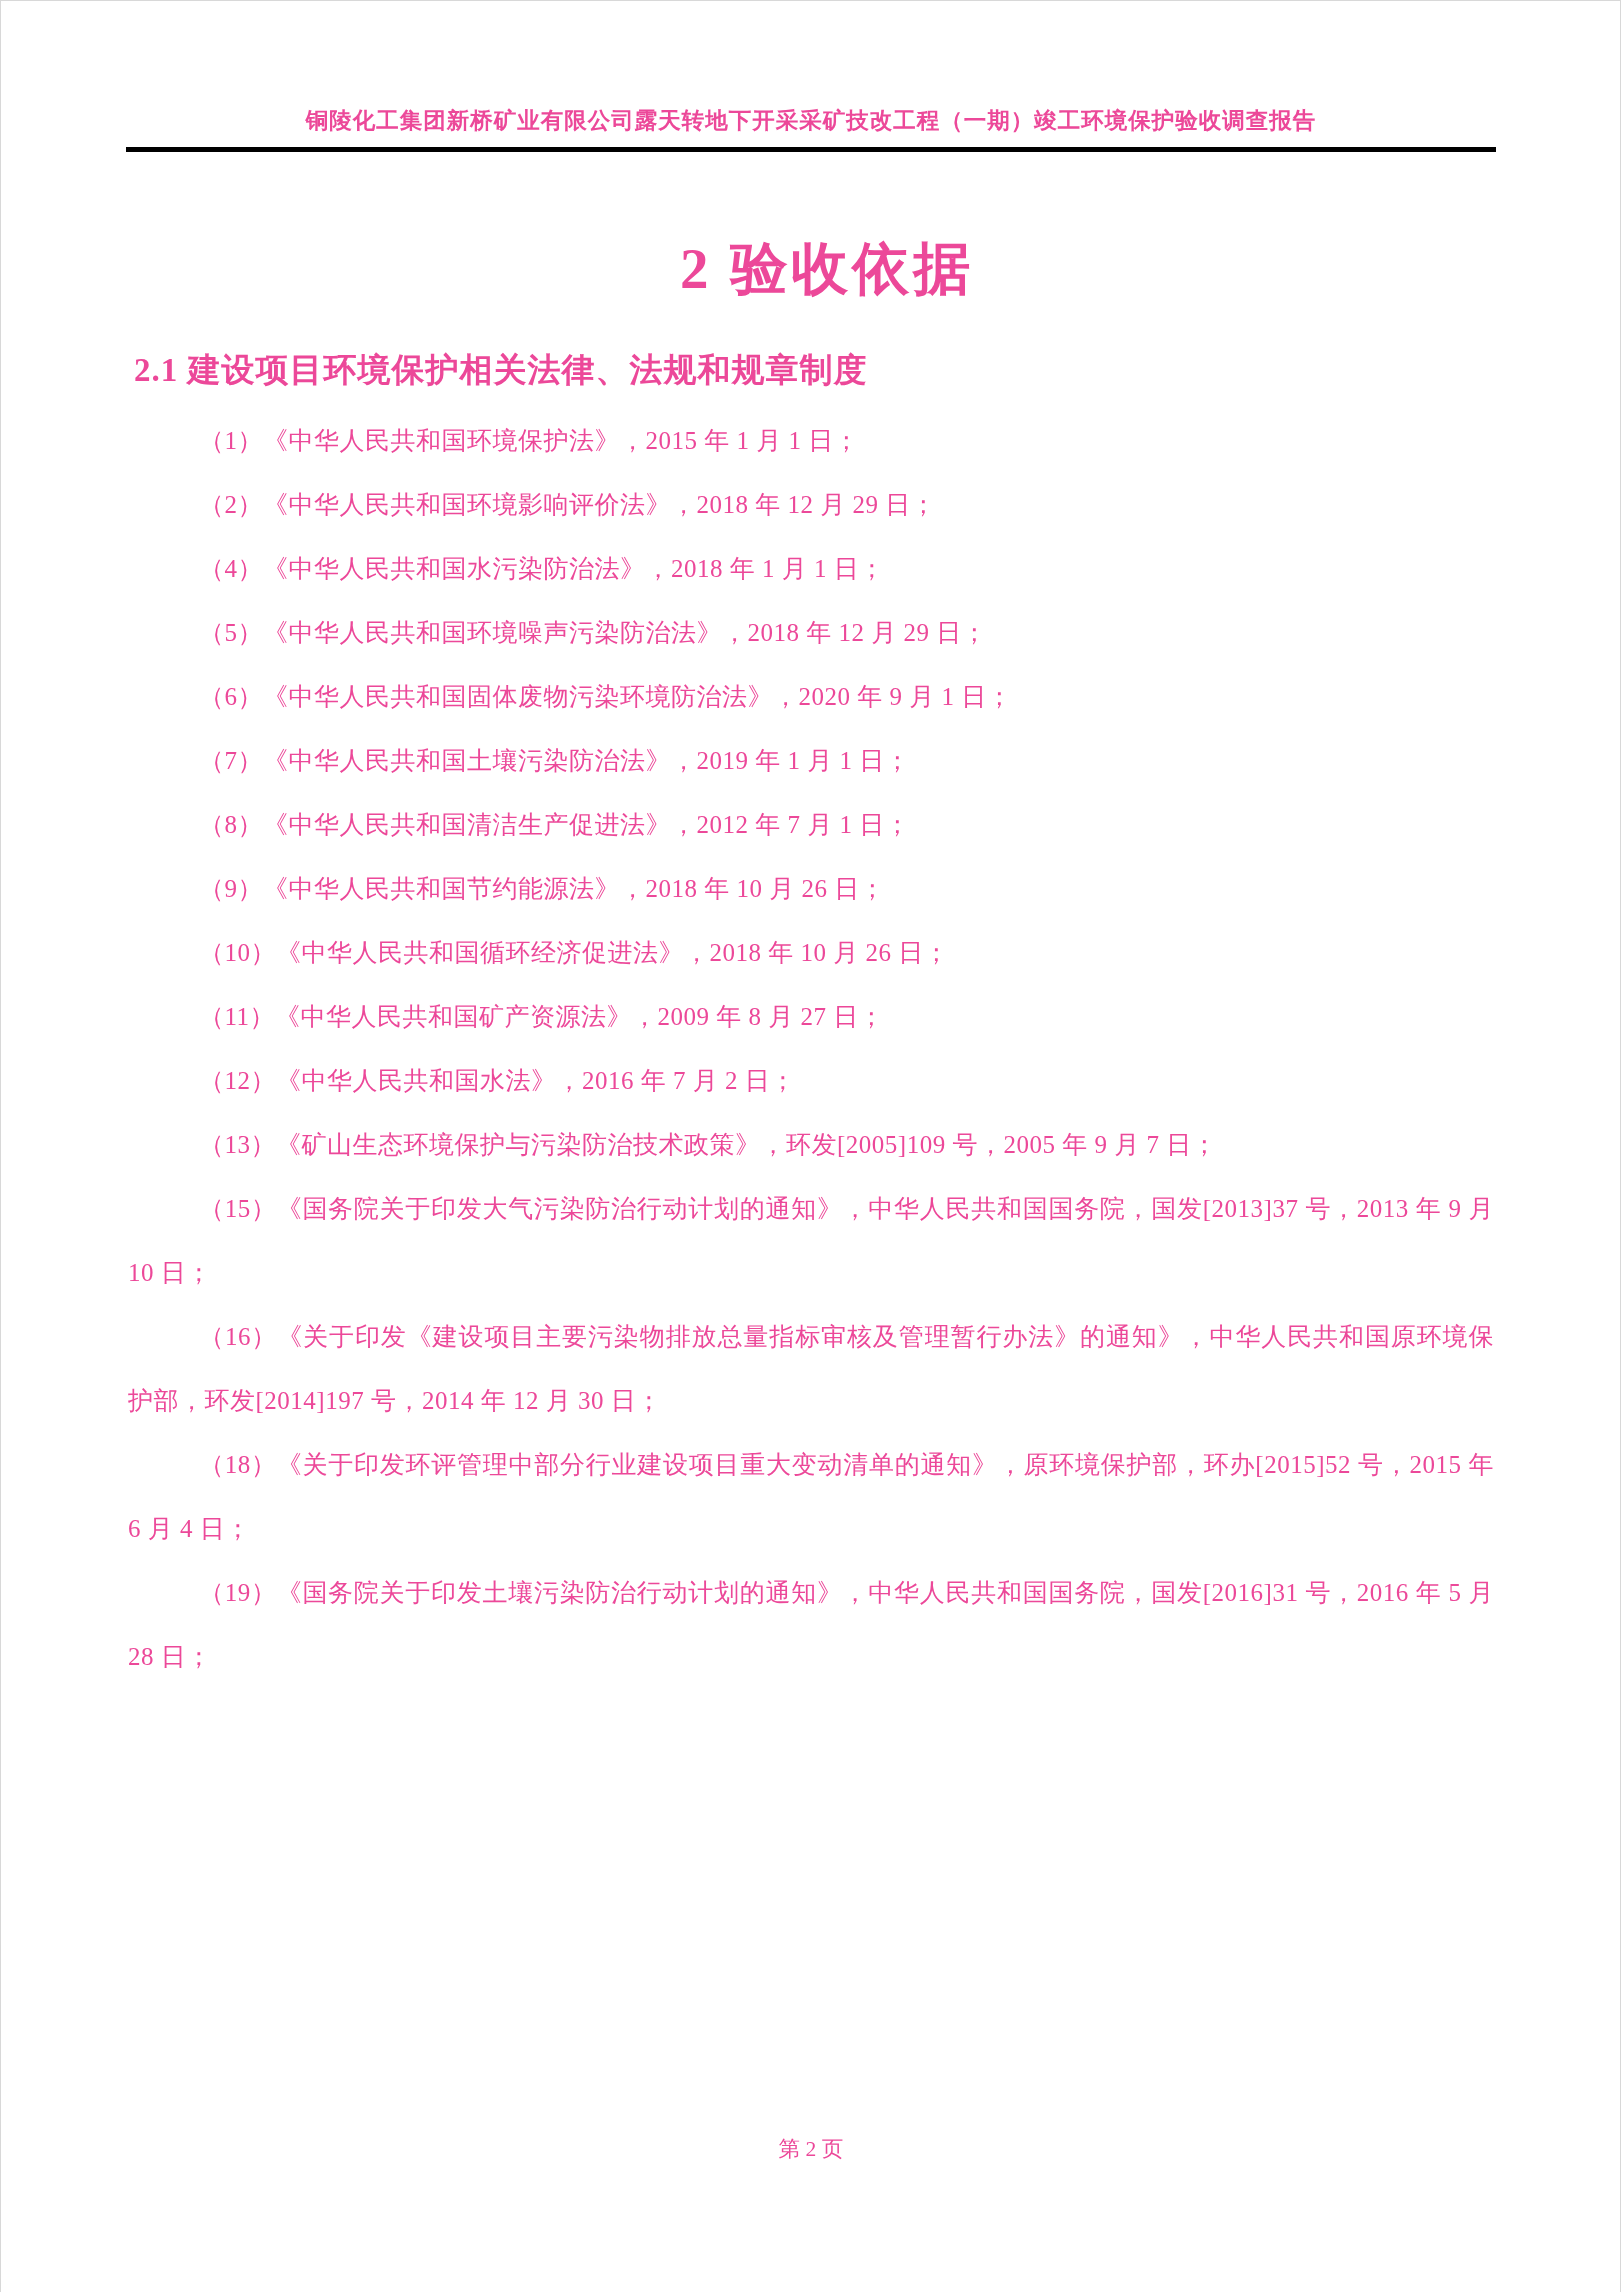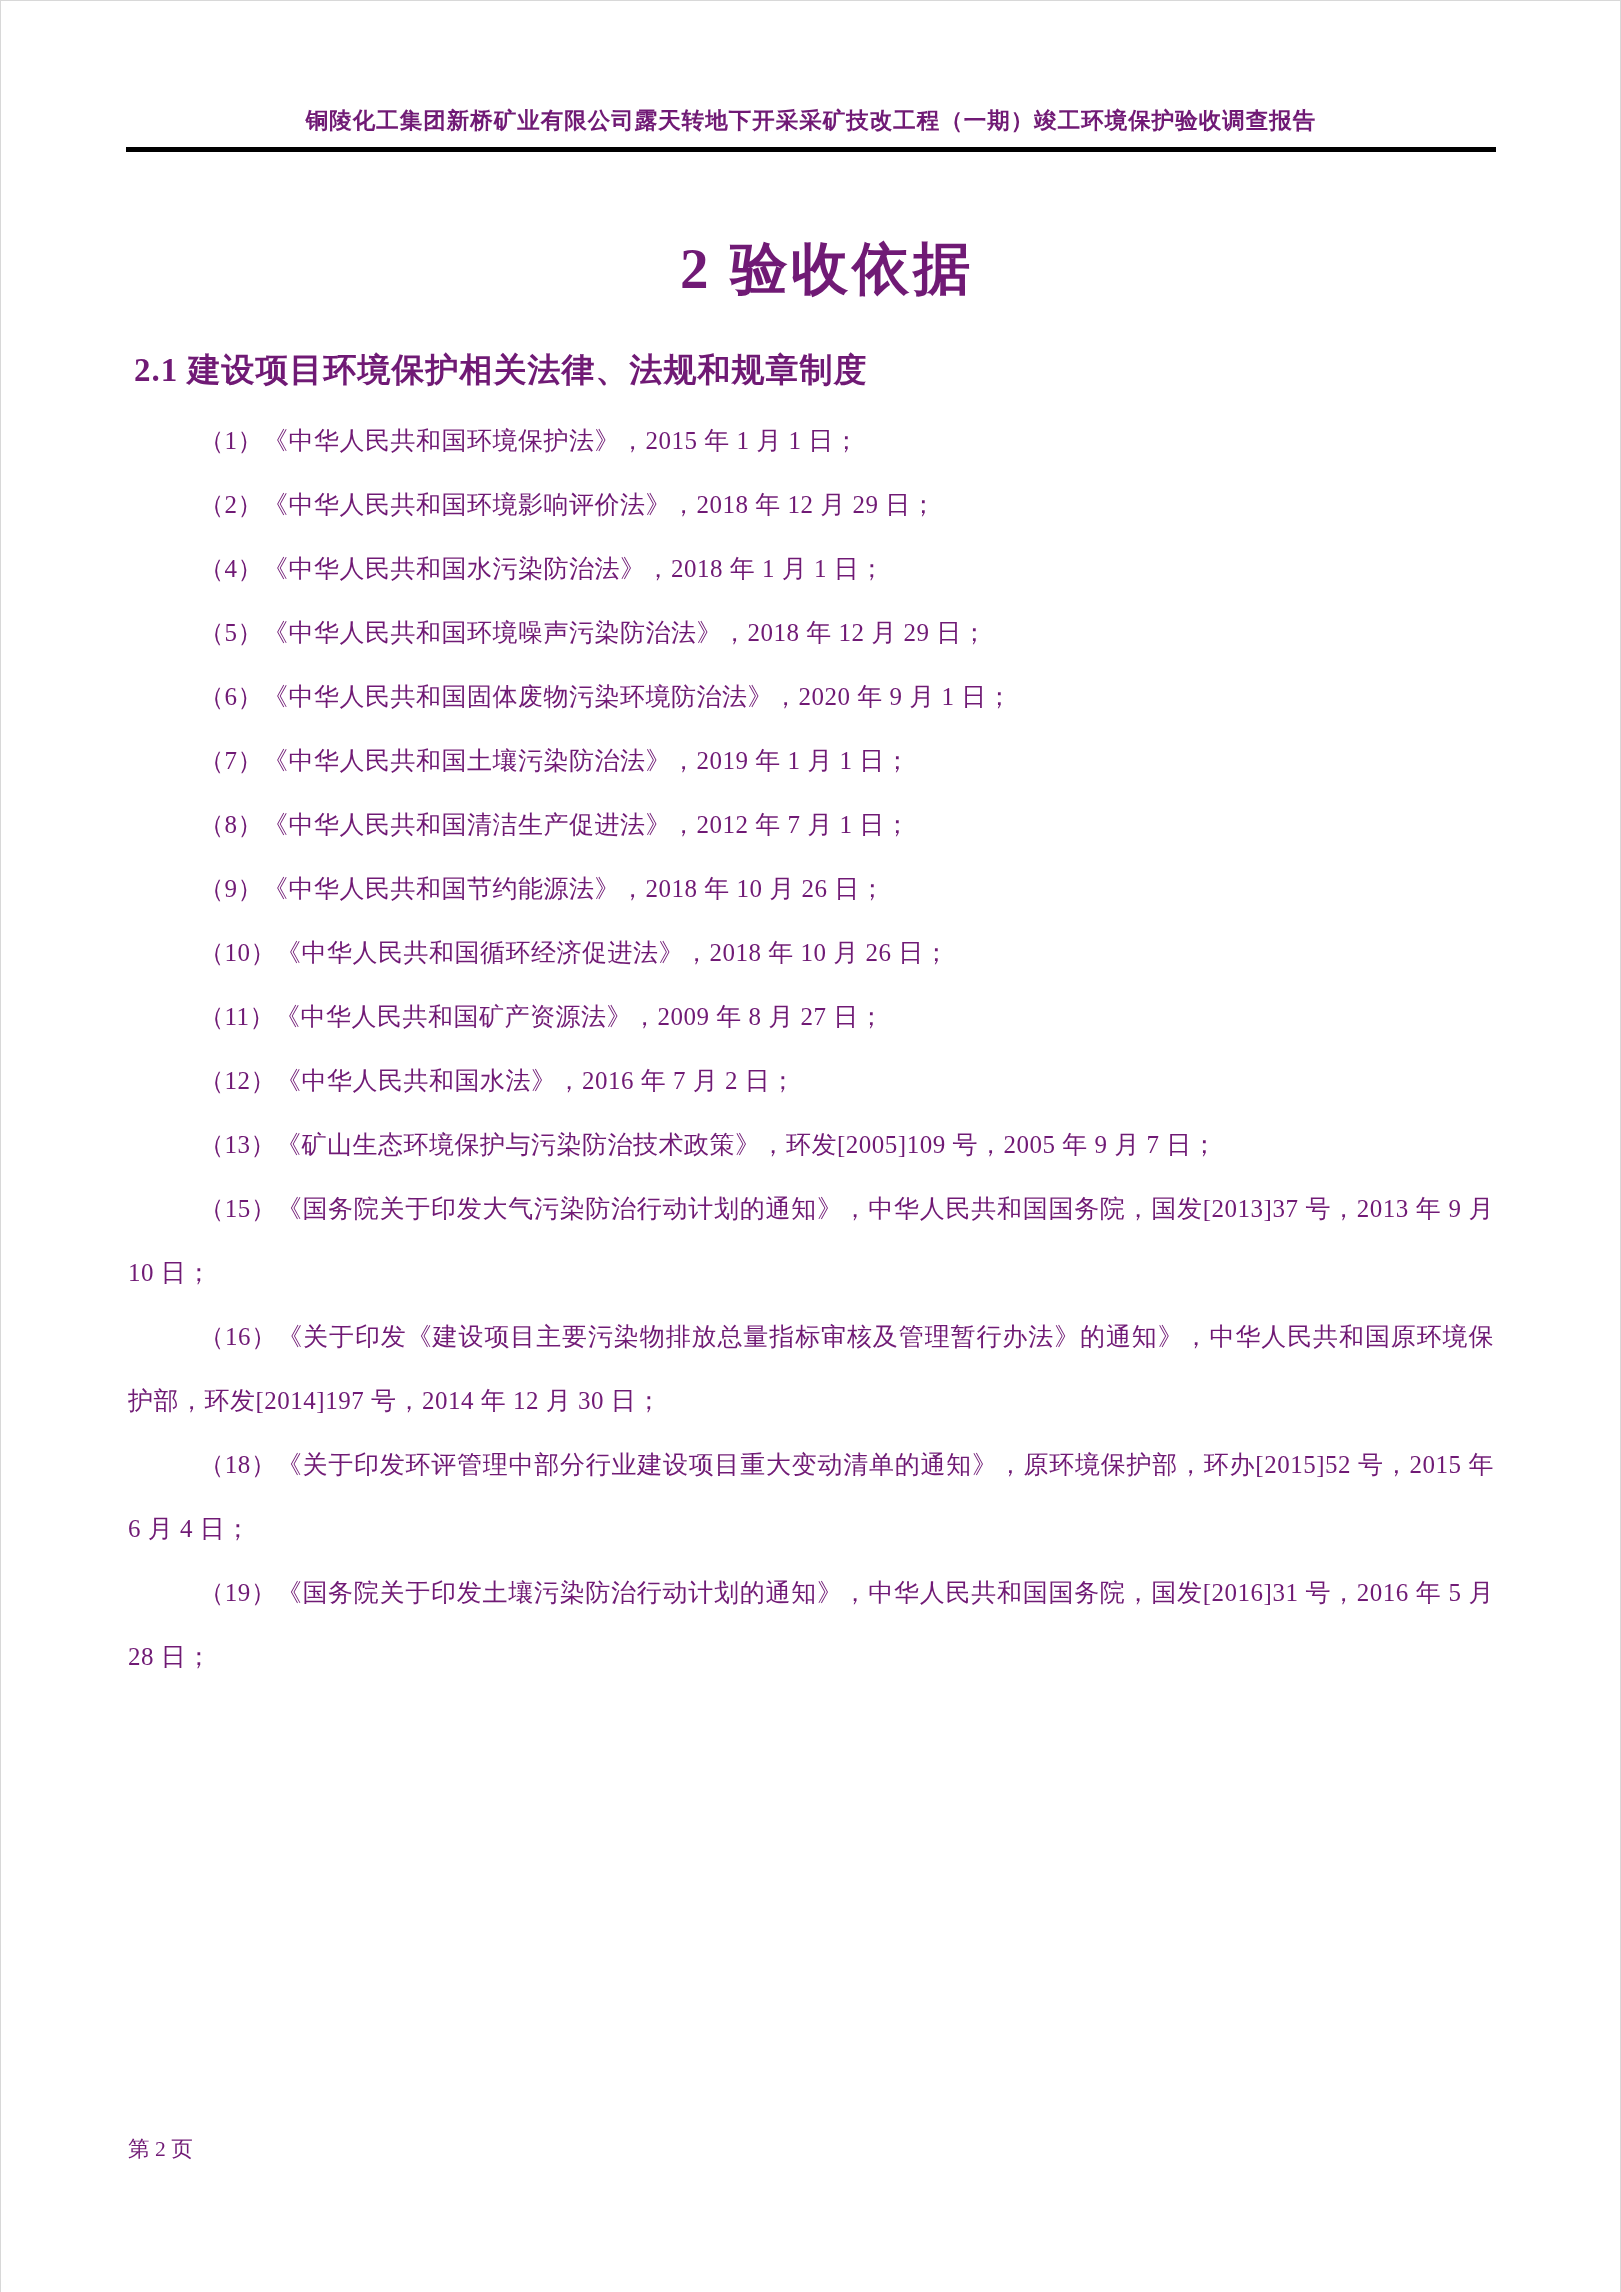--- a/index.html
+++ b/index.html
@@ -5,21 +5,21 @@
   html, body {
     margin: 0;
     padding: 0;
     background: #ffffff;
   }
   .page {
     position: relative;
     width: 1621px;
     height: 2293px;
     background: #ffffff;
-    color: #701a75;
+    color: #ec4899;
     font-family: "Liberation Serif", "DejaVu Serif", serif;
     overflow: hidden;
     box-sizing: border-box;
     border: 1px solid #d8d8d8;
   }
   .doc-header {
     position: absolute;
     top: 104px;
     left: 127px;
     width: 1366px;
@@ -70,20 +70,21 @@
     line-height: 64px;
     text-indent: 71px;
     text-align: justify;
     letter-spacing: 0.5px;
   }
   .page-footer {
     position: absolute;
     top: 2133px;
     left: 127px;
     width: 1366px;
+    text-align: center;
     font-size: 21.6px;
   }
 </style>
 </head>
 <body>
 
 <div class="page">
 
   <div class="doc-header">铜陵化工集团新桥矿业有限公司露天转地下开采采矿技改工程（一期）竣工环境保护验收调查报告</div>
 

